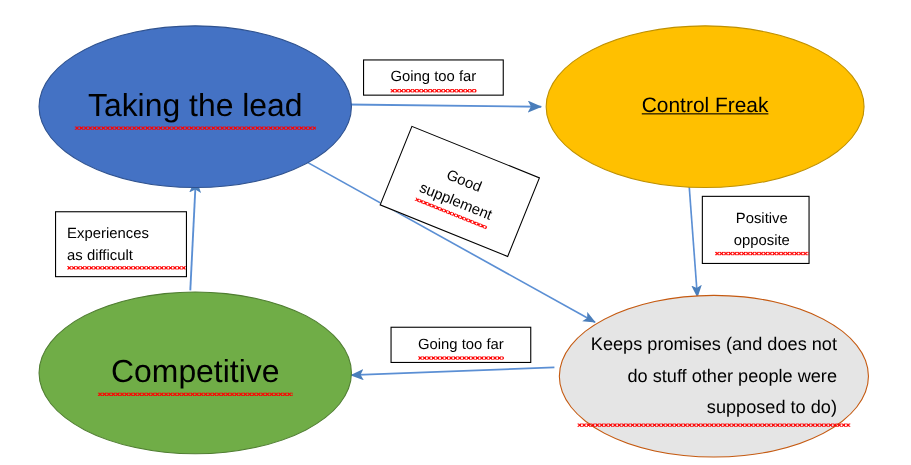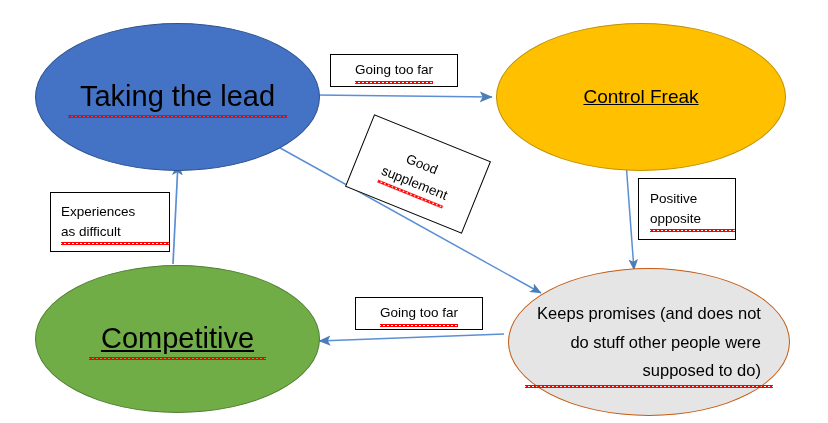--- a/index.html
+++ b/index.html
@@ -51,21 +51,21 @@
     left: 496px; top: 23px; width: 290px; height: 148px;
     background: #FFC000;
     border: 1.5px solid #BF9000;
   }
   #node-control-freak .node-label { font-size: 19px; text-decoration: underline; }
   #node-competitive {
     left: 35px; top: 265px; width: 285px; height: 148px;
     background: #70AD47;
     border: 1.5px solid #507E32;
   }
-  #node-competitive .node-label { font-size: 29px; text-decoration: underline; }
+  #node-competitive .node-label { font-size: 29px; }
   #node-keeps-promises {
     left: 508px; top: 268px; width: 282px; height: 148px;
     background: #e5e5e5;
     border: 1.5px solid #C55A11;
   }
   #node-keeps-promises .node-label { font-size: 16.5px; line-height: 1.75; }
 
   .edge-label {
     position: absolute;
     background: #ffffff;
@@ -91,21 +91,21 @@
     text-align: center;
   }
   #label-experiences-as-difficult {
     left: 50px; top: 192px; width: 120px; height: 60px;
     padding-left: 10px;
     text-align: left;
   }
   #label-positive-opposite {
     left: 638px; top: 178px; width: 98px; height: 62px;
     padding-left: 11px;
-    text-align: left;
+    text-align: center;
   }
   #label-good-supplement {
     left: 355px; top: 135px; width: 126px; height: 78px;
     transform: rotate(22deg);
     align-items: center;
     text-align: center;
     line-height: 1.45;
   }
 
   .sp {

